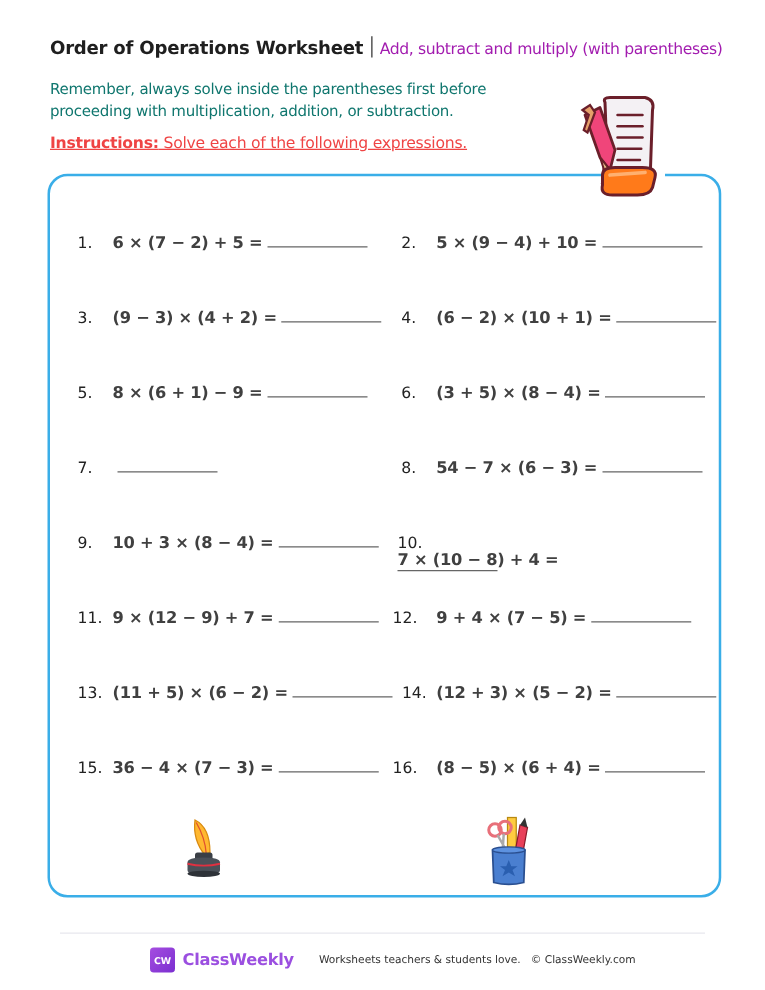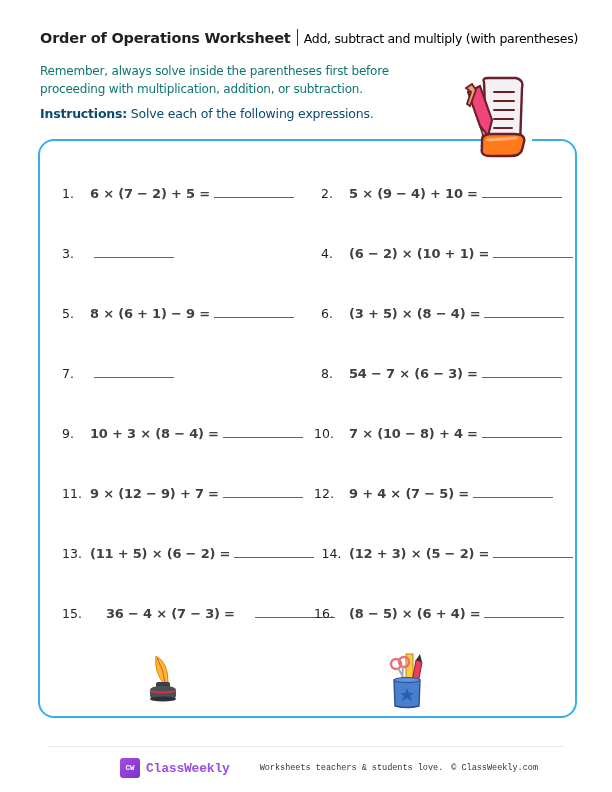--- a/index.html
+++ b/index.html
@@ -2,44 +2,44 @@
 <html><head>
   <meta charset="utf-8">
   <style>
     * { box-sizing: border-box; margin: 0; padding: 0; }
     html, body { width: 612px; height: 792px; background: #ffffff; overflow: hidden; }
     body { position: relative; font-family: "DejaVu Sans", "Liberation Sans", sans-serif; color: #1a1a1a; }
 
     .header { position: absolute; left: 40px; top: 28px; white-space: nowrap; }
     .title { font-size: 14.5px; font-weight: bold; color: #1f1f1f; letter-spacing: -0.2px; }
     .divider { display: inline-block; width: 1.2px; height: 17px; background: #333; vertical-align: -3px; margin: 0 6px 0 6px; }
-    .subtitle { font-size: 12.5px; color: #000000; letter-spacing: -0.3px; }
+    .subtitle { font-size: 12.5px; color: #a21caf; letter-spacing: -0.3px; }
 
     .reminder { position: absolute; left: 40px; top: 62px; width: 400px; font-size: 12px; line-height: 18px; color: #0f766e; letter-spacing: -0.2px; }
-    .instructions { position: absolute; left: 40px; top: 106px; font-size: 12.5px; color: #0c4a6e; letter-spacing: -0.2px; }
+    .instructions { position: absolute; left: 40px; top: 106px; font-size: 12.5px; color: #ef4444; letter-spacing: -0.2px; text-decoration: underline; }
     .instructions b { font-weight: bold; }
 
     .scroll-icon { position: absolute; left: 462px; top: 76px; width: 70px; height: 90px; }
 
     .box { position: absolute; left: 38px; top: 139px; width: 539px; height: 579px; border: 2px solid #3aaee8; border-radius: 16px; background: transparent; }
     .box-gap { position: absolute; left: 484px; top: 136px; width: 48px; height: 8px; background: #fff; }
 
     .problem { position: absolute; font-size: 13px; white-space: nowrap; display: flex; align-items: baseline; }
     .num { display: inline-block; width: 28px; font-size: 12.5px; color: #222; }
     .expr { font-weight: bold; color: #404040; letter-spacing: -0.2px; }
     .blank { display: inline-block; width: 80px; border-bottom: 1.4px solid #666; margin-left: 4px; height: 1px; }
 
     .inkwell { position: absolute; left: 146px; top: 654px; width: 34px; height: 48px; }
     .pencilcup { position: absolute; left: 386px; top: 652px; width: 42px; height: 58px; }
 
     .footer-line { position: absolute; left: 48px; top: 746px; width: 516px; height: 1px; background: #e8e8ee; }
-    .footer { position: absolute; left: 120px; top: 758px; display: flex; align-items: center; white-space: nowrap; font-family: Liberation Mono, monospace; }
+    .footer { position: absolute; left: 120px; top: 758px; display: flex; align-items: center; white-space: nowrap; }
     .logo-badge { width: 20px; height: 20px; border-radius: 3px; background: linear-gradient(135deg, #a54de0, #7b2fd0); color: #fff; font-size: 7.5px; font-weight: bold; display: flex; align-items: center; justify-content: center; }
     .logo-text { font-size: 13px; font-weight: bold; color: #9b4fe0; margin-left: 6px; letter-spacing: -0.2px; }
-    .tagline { font-size: 8.5px; color: #333; margin-left: 30px; }
+    .tagline { font-size: 8.5px; color: #333; margin-left: 20px; }
     .copyright { font-size: 8.5px; color: #333; margin-left: 8px; }
   </style>
 </head>
 <body>
 
 <div class="header">
   <span class="title">Order of Operations Worksheet</span><span class="divider"></span><span class="subtitle">Add, subtract and multiply (with parentheses)</span>
 </div>
 
 <div class="reminder">Remember, always solve inside the parentheses first before proceeding with multiplication, addition, or subtraction.</div>
@@ -67,20 +67,21 @@
   <path d="M26 64 L54 62" stroke="#ffb070" stroke-width="3" stroke-linecap="round"></path>
 </svg>
 
 <div class="problem" style="left:62px; top:186px;">
   <span class="num">1.</span>
   <span class="expr">6 × (7 − 2) + 5 =</span>
   <span class="blank"></span>
 </div>
 <div class="problem" style="left:62px; top:246px;">
   <span class="num">3.</span>
+  <span class="expr">(9 − 3) × (4 + 2) =</span>
   <span class="blank"></span>
 </div>
 <div class="problem" style="left:62px; top:306px;">
   <span class="num">5.</span>
   <span class="expr">8 × (6 + 1) − 9 =</span>
   <span class="blank"></span>
 </div>
 <div class="problem" style="left:62px; top:366px;">
   <span class="num">7.</span>
   <span class="blank"></span>
@@ -93,21 +94,21 @@
 <div class="problem" style="left:62px; top:486px;">
   <span class="num">11.</span>
   <span class="expr">9 × (12 − 9) + 7 =</span>
   <span class="blank"></span>
 </div>
 <div class="problem" style="left:62px; top:546px;">
   <span class="num">13.</span>
   <span class="expr">(11 + 5) × (6 − 2) =</span>
   <span class="blank"></span>
 </div>
-<div class="problem" style="left:62px; top:606px;gap:16px;">
+<div class="problem" style="left:62px; top:606px;">
   <span class="num">15.</span>
   <span class="expr">36 − 4 × (7 − 3) =</span>
   <span class="blank"></span>
 </div>
 
 <div class="problem" style="left:321px; top:186px;">
   <span class="num">2.</span>
   <span class="expr">5 × (9 − 4) + 10 =</span>
   <span class="blank"></span>
 </div>
@@ -119,21 +120,21 @@
 <div class="problem" style="left:321px; top:306px;">
   <span class="num">6.</span>
   <span class="expr">(3 + 5) × (8 − 4) =</span>
   <span class="blank"></span>
 </div>
 <div class="problem" style="left:321px; top:366px;">
   <span class="num">8.</span>
   <span class="expr">54 − 7 × (6 − 3) =</span>
   <span class="blank"></span>
 </div>
-<div class="problem" style="left:314px; top:426px;">
+<div class="problem" style="left:314px; top:426px;flex-direction:column;">
   <span class="num" style="width:35px">10.</span>
   <span class="expr">7 × (10 − 8) + 4 =</span>
   <span class="blank"></span>
 </div>
 <div class="problem" style="left:314px; top:486px;">
   <span class="num" style="width:35px">12.</span>
   <span class="expr">9 + 4 × (7 − 5) =</span>
   <span class="blank"></span>
 </div>
 <div class="problem" style="left:314px; top:546px;text-align:center;">

